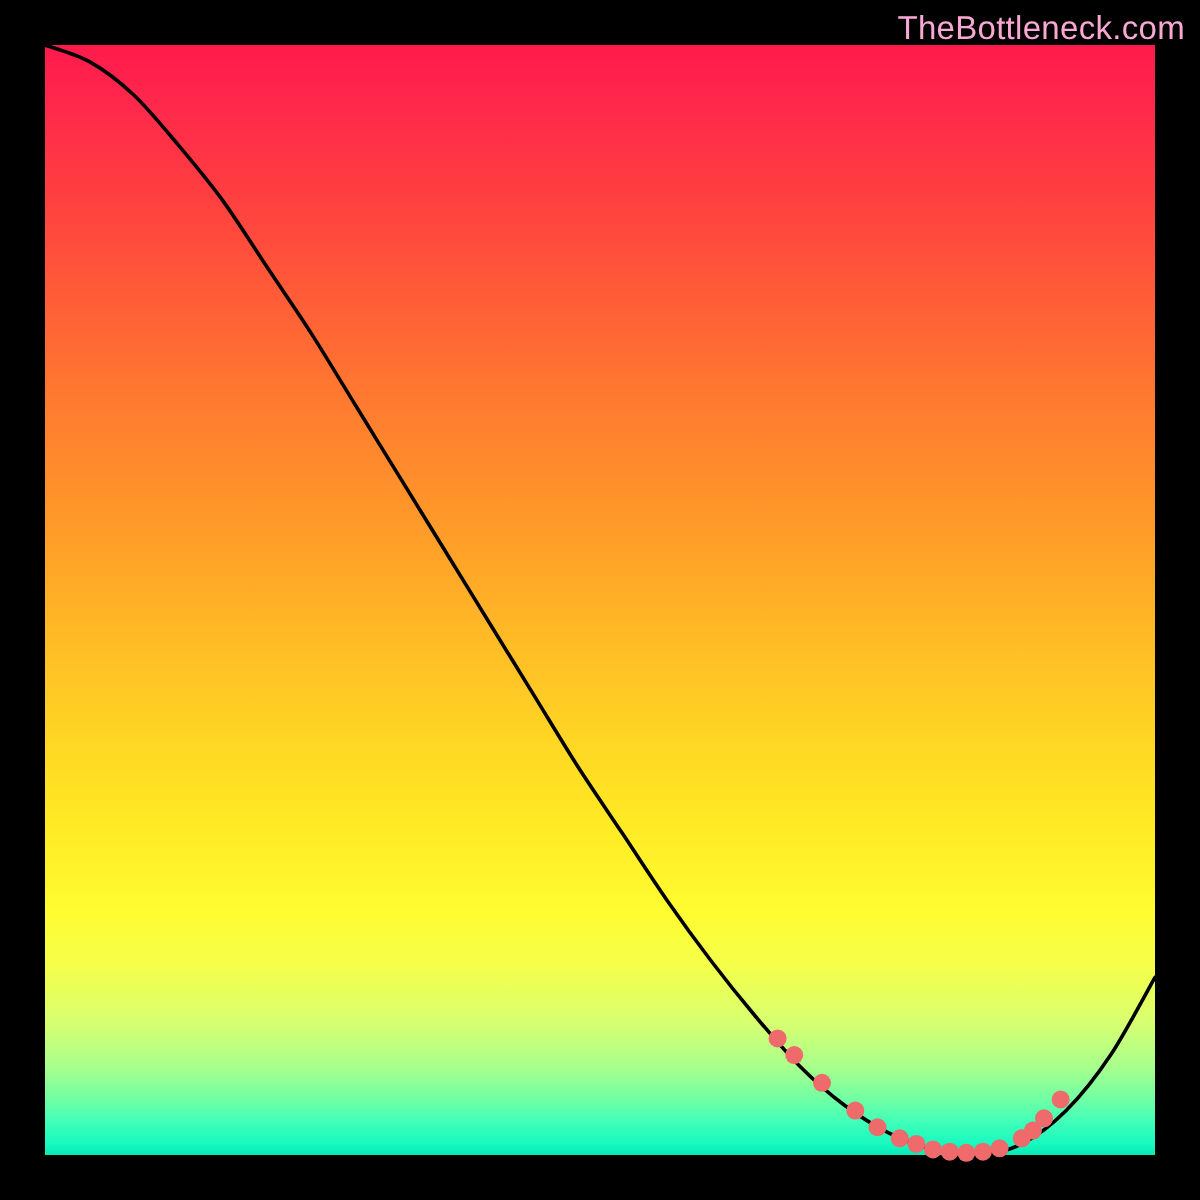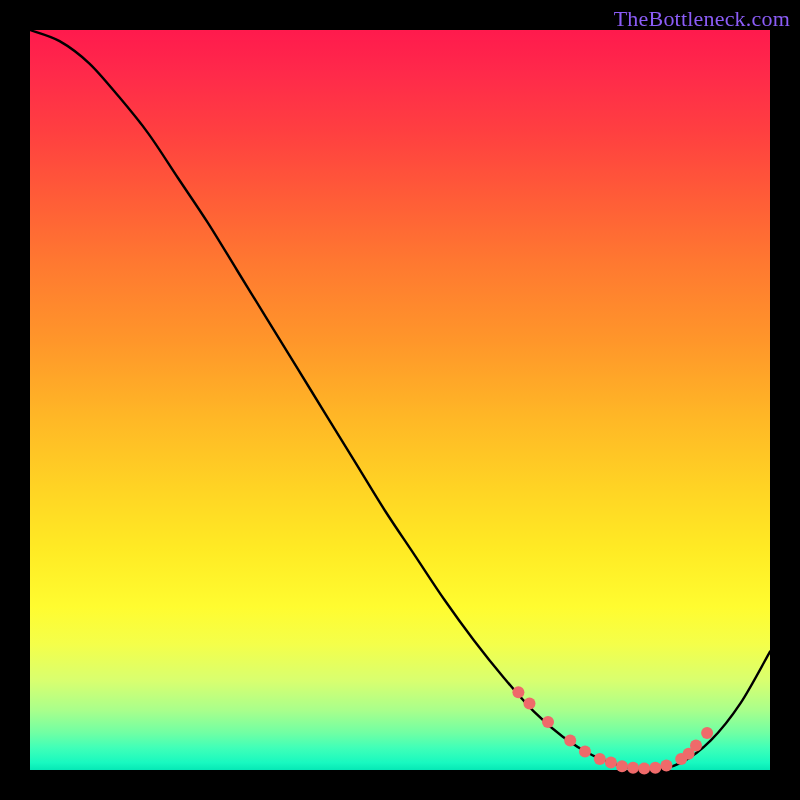--- a/index.html
+++ b/index.html
@@ -40,26 +40,25 @@
       #70ffa4 95%,
       #40ffb8 97%,
       #18f9c0 99%,
       #06e8b6 100%
     );
   }
   .watermark {
     position: absolute;
     top: 6px;
     right: 10px;
-    color: #8b5cf6;
+    color: #f9a8d4;
     font-size: 22px;
     font-weight: 500;
     letter-spacing: 0.2px;
     user-select: none;
-    font-family: Liberation Serif, serif;
   }
   svg.curve {
     position: absolute;
     left: 0;
     top: 0;
     width: 740px;
     height: 740px;
     overflow: visible;
   }
 </style>

